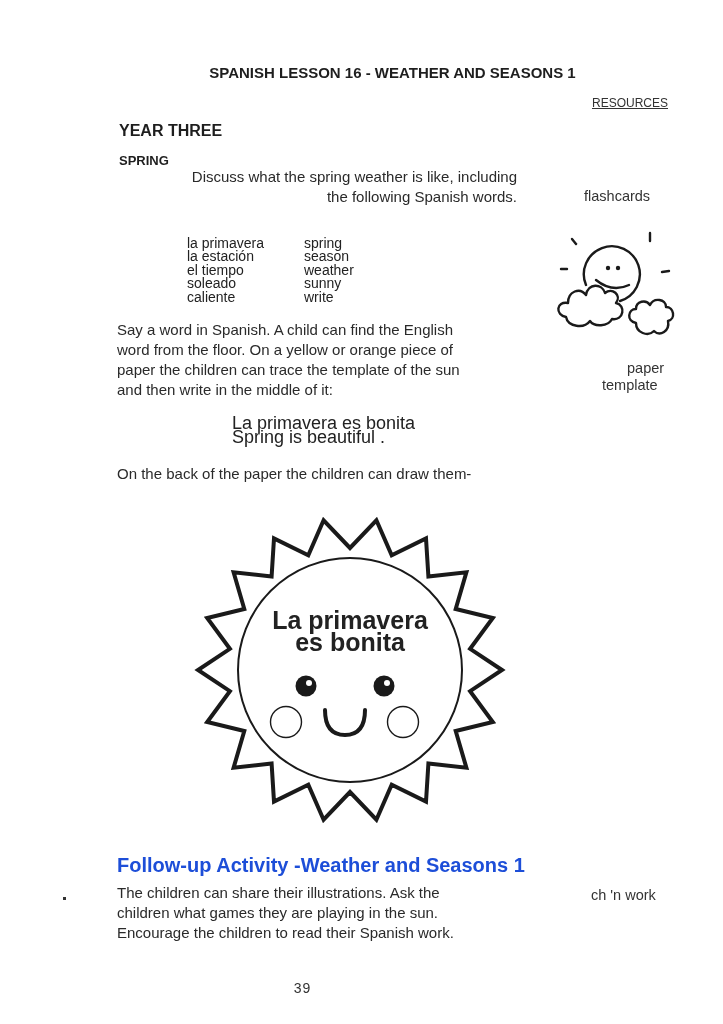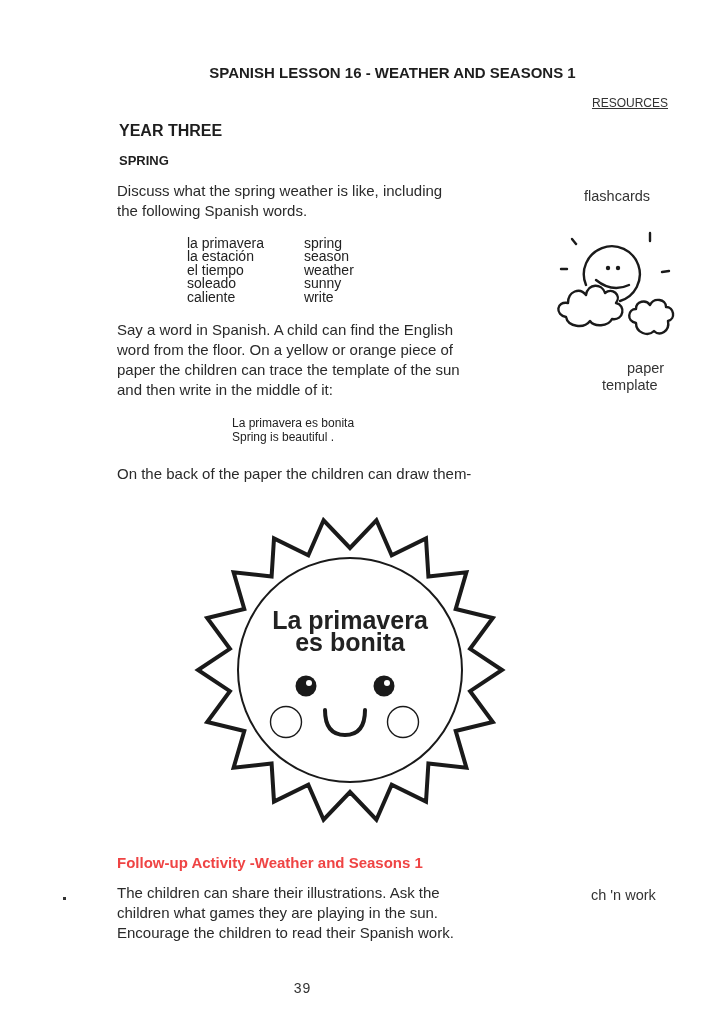--- a/index.html
+++ b/index.html
@@ -7,37 +7,37 @@
          font-family: "Liberation Sans", "DejaVu Sans", sans-serif; color: #222; }
   .abs { position: absolute; }
   .title { left: 0; width: 785px; top: 64px; text-align: center; font-weight: bold; font-size: 15px; color: #1e1e1e; }
   .resources { right: 55px; top: 96px; font-size: 12px; text-decoration: underline; color: #333; }
   .year { left: 119px; top: 122px; font-weight: bold; font-size: 16px; color: #1e1e1e; }
   .season { left: 119px; top: 153px; font-weight: bold; font-size: 13px; color: #1e1e1e; }
   .para { left: 117px; font-size: 15px; line-height: 20px; color: #2a2a2a; width: 400px; }
   .vocab { left: 187px; top: 237px; font-size: 14px; line-height: 13.4px; color: #222; }
   .vocab-row { display: flex; }
   .vocab-es { width: 117px; }
-  .phrase { left: 232px; top: 416px; font-size: 12px; line-height: 14px; color: #222; }
+  .phrase { left: 232px; top: 416px; font-size: 18px; line-height: 14px; color: #222; }
   .res-text { font-size: 14.5px; color: #333; }
   .pagenum { left: 0; width: 605px; top: 980px; text-align: center; font-size: 14px; letter-spacing: 1px; color: #333; }
-  .followup { left: 117px; top: 854px; font-weight: bold; font-size: 15px; color: #ef4444; }
+  .followup { left: 117px; top: 854px; font-weight: bold; font-size: 20px; color: #1d4ed8; }
   .sun-text { left: 250px; width: 200px; text-align: center; font-weight: bold; font-size: 25px; line-height: 22px; color: #222; }
   .dot { left: 63px; top: 897px; width: 3px; height: 3px; background: #333; }
 </style>
 </head>
 <body>
 
 <div class="abs title">SPANISH LESSON 16 - WEATHER AND SEASONS 1</div>
 <div class="abs resources">RESOURCES</div>
 
 <div class="abs year">YEAR THREE</div>
 <div class="abs season">SPRING</div>
 
-<div class="abs para" style="top:181px;">
+<div class="abs para" style="top:167px;text-align:right;">
   <div>Discuss what the spring weather is like, including</div>
   <div>the following Spanish words.</div>
 </div>
 
 <div class="abs vocab">
   <div class="vocab-row">
     <span class="vocab-es">la primavera</span>
     <span>spring</span>
   </div>
   <div class="vocab-row">

